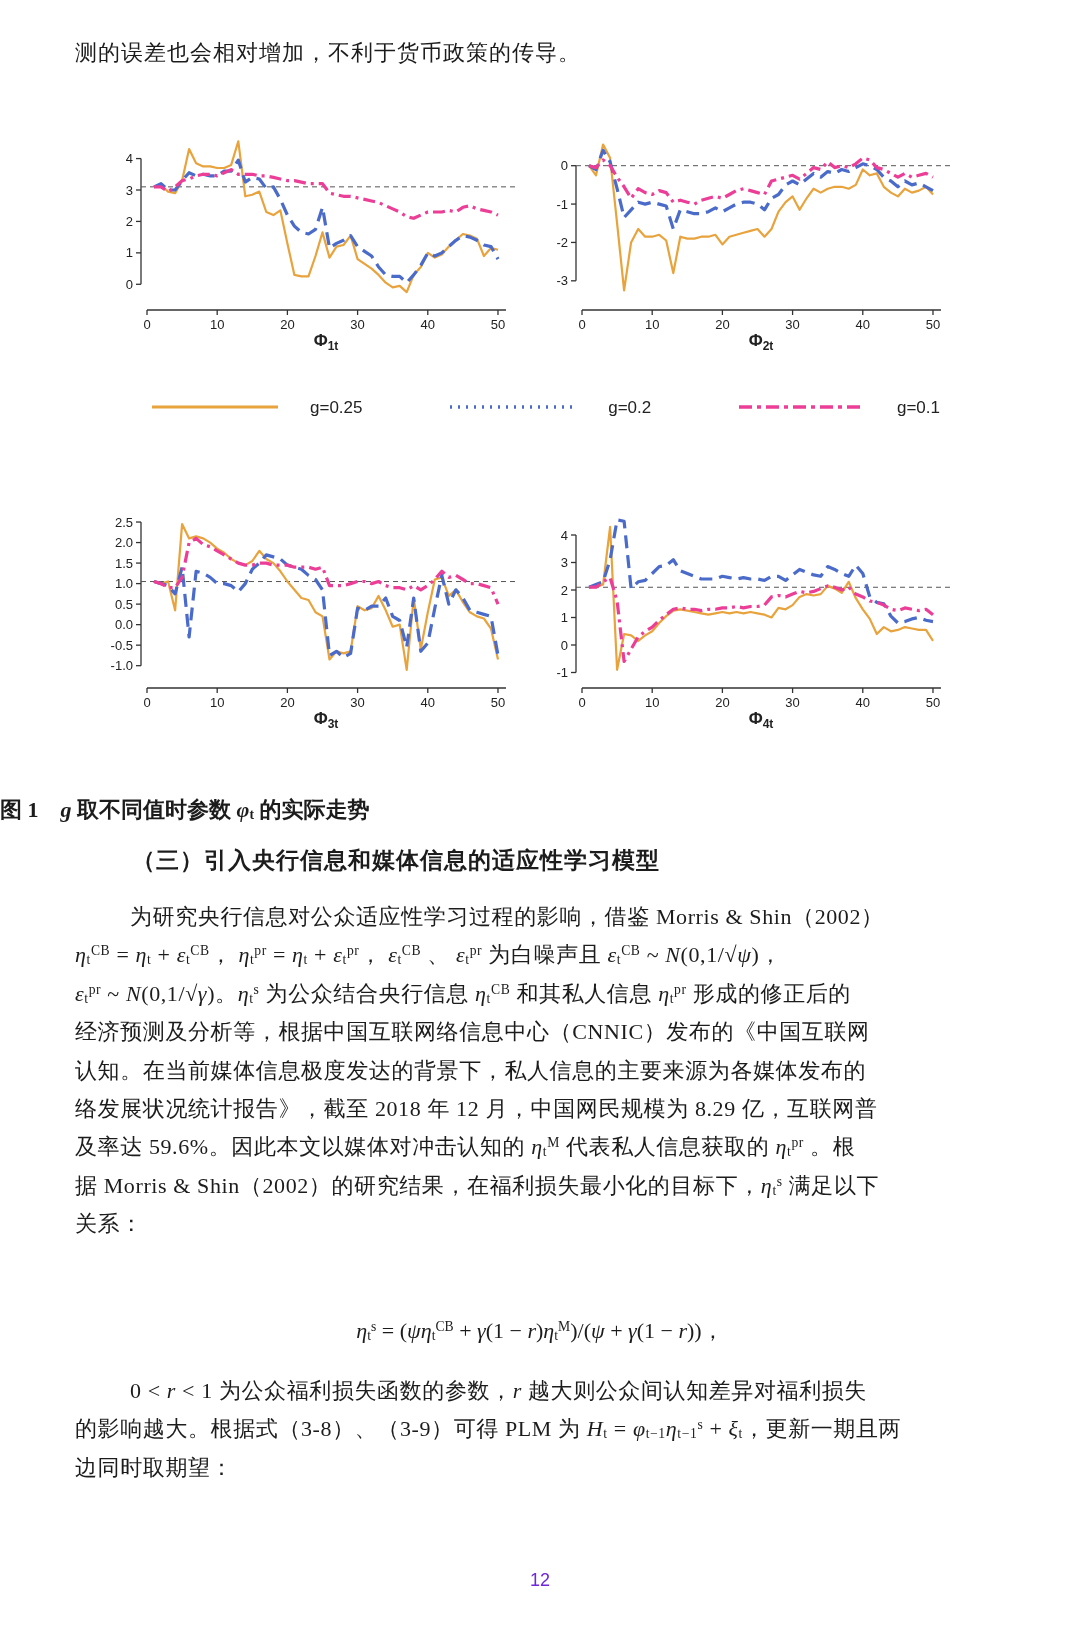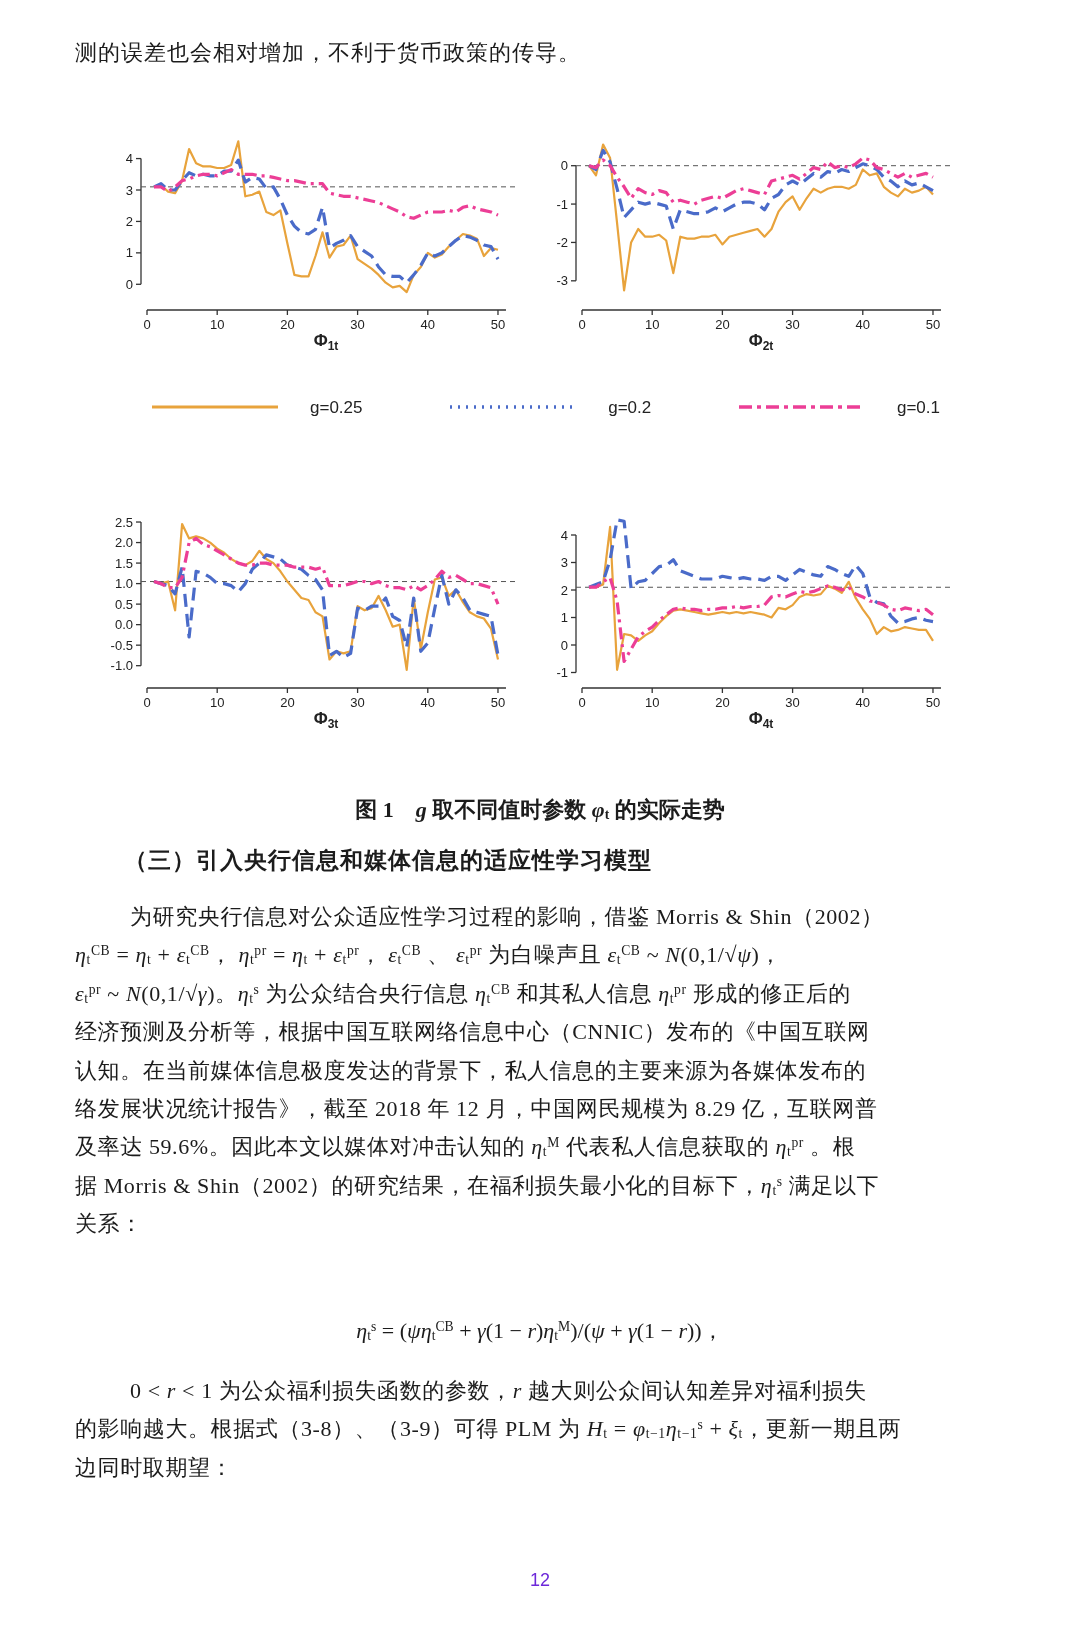--- a/index.html
+++ b/index.html
@@ -7,22 +7,22 @@
         font-family:"Liberation Serif","DejaVu Serif",serif;color:#1c1c1c;}
   .top-text{position:absolute;left:75px;top:38px;font-size:22px;letter-spacing:1px;white-space:nowrap;}
   .chart{position:absolute;width:430px;height:232px;font-family:"Liberation Sans","DejaVu Sans",sans-serif;}
   .c1{left:97px;top:122px;}
   .c2{left:532px;top:122px;}
   .c3{left:97px;top:500px;}
   .c4{left:532px;top:500px;}
   .legend{position:absolute;left:150px;top:398px;width:790px;display:flex;justify-content:space-between;align-items:center;font-family:"Liberation Sans","DejaVu Sans",sans-serif;gap:24px;}
   .legend-item{display:flex;align-items:center;gap:30px;}
   .legend-item .llabel{font-size:17px;color:#222;}
-  .caption{position:absolute;left:0;top:795px;width:100%;text-align:center;font-size:22px;font-weight:bold;}
-  .heading{position:absolute;left:124px;top:845px;font-size:23px;font-weight:bold;
+  .caption{position:absolute;left:0;top:795px;width:100%;text-align:left;font-size:22px;font-weight:bold;}
+  .heading{position:absolute;left:132px;top:845px;font-size:23px;font-weight:bold;
            font-family:"Liberation Sans","DejaVu Sans",sans-serif;letter-spacing:1px;}
   .para{position:absolute;left:75px;right:60px;font-size:22px;}
   .p1{top:898px;}
   .p2{top:1372px;}
   .tline{height:38.4px;line-height:38.4px;white-space:nowrap;letter-spacing:0.6px;}
   .tline.indent{text-indent:2.5em;}
   .formula{position:absolute;left:0;top:1316px;width:100%;text-align:center;font-size:22px;}
   .pagenum{position:absolute;left:0;top:1570px;width:100%;text-align:center;font-size:18px;color:#6d28d9;
            font-family:"Liberation Sans","DejaVu Sans",sans-serif;}
   sup,sub{font-size:0.62em;line-height:0;}

